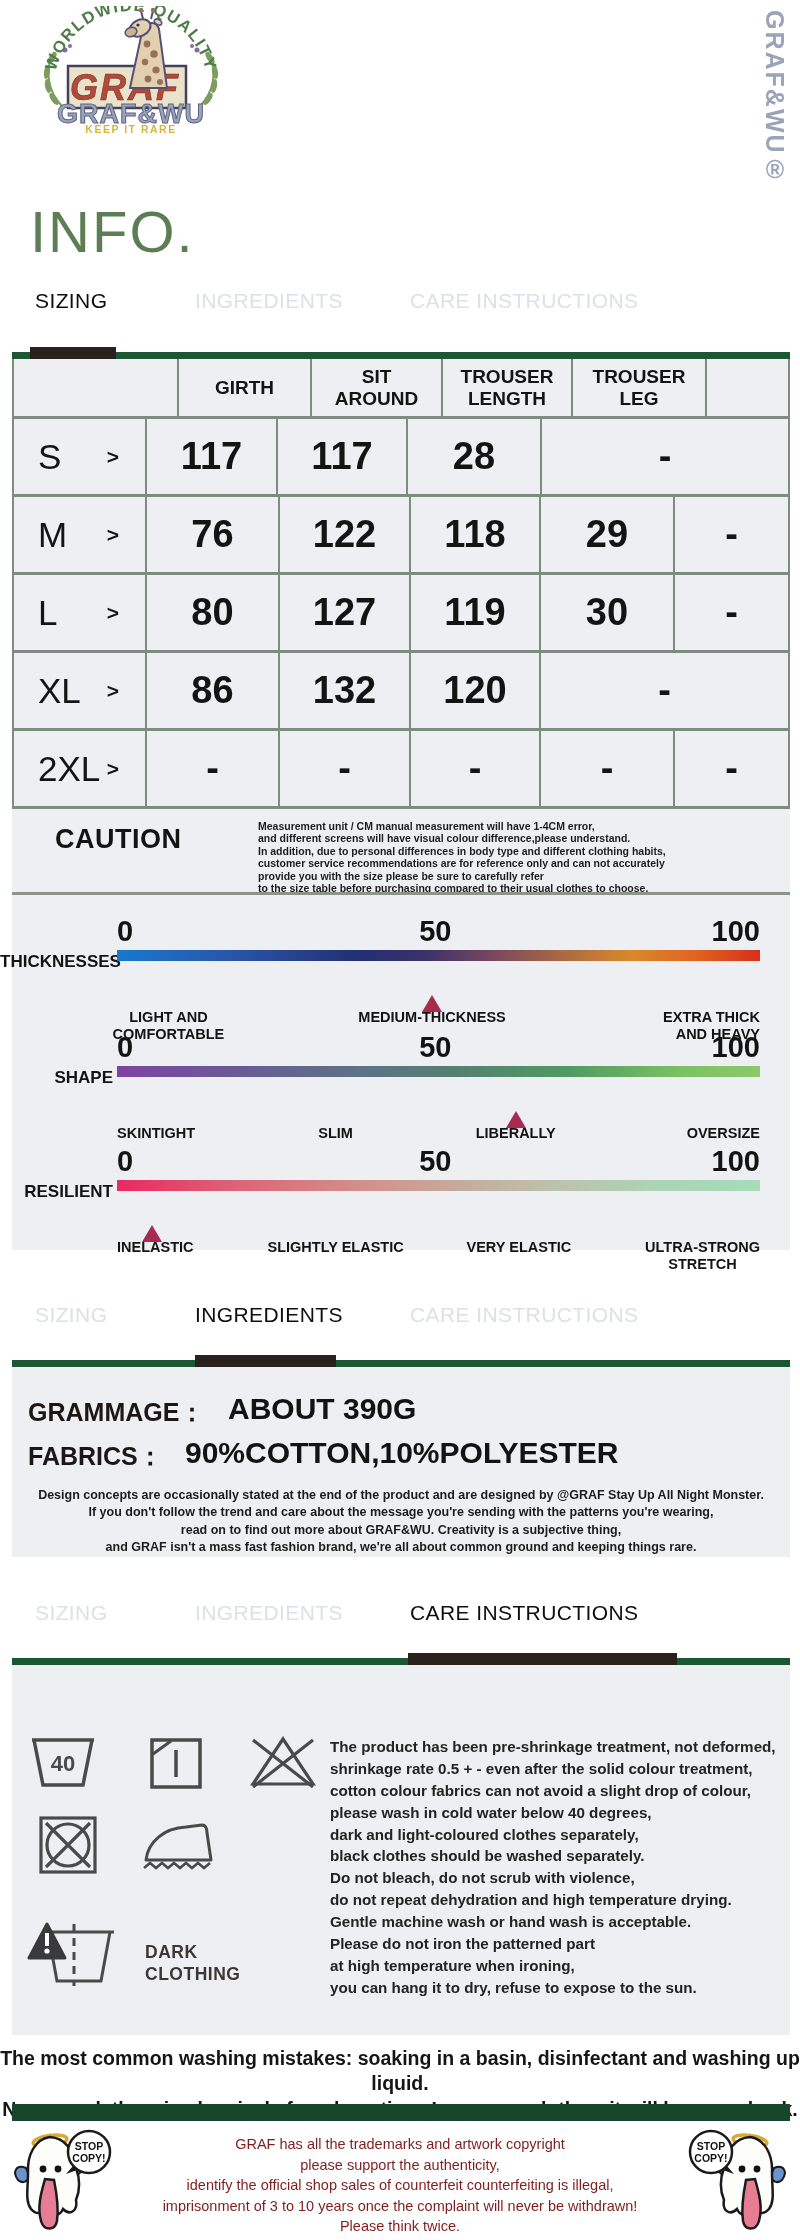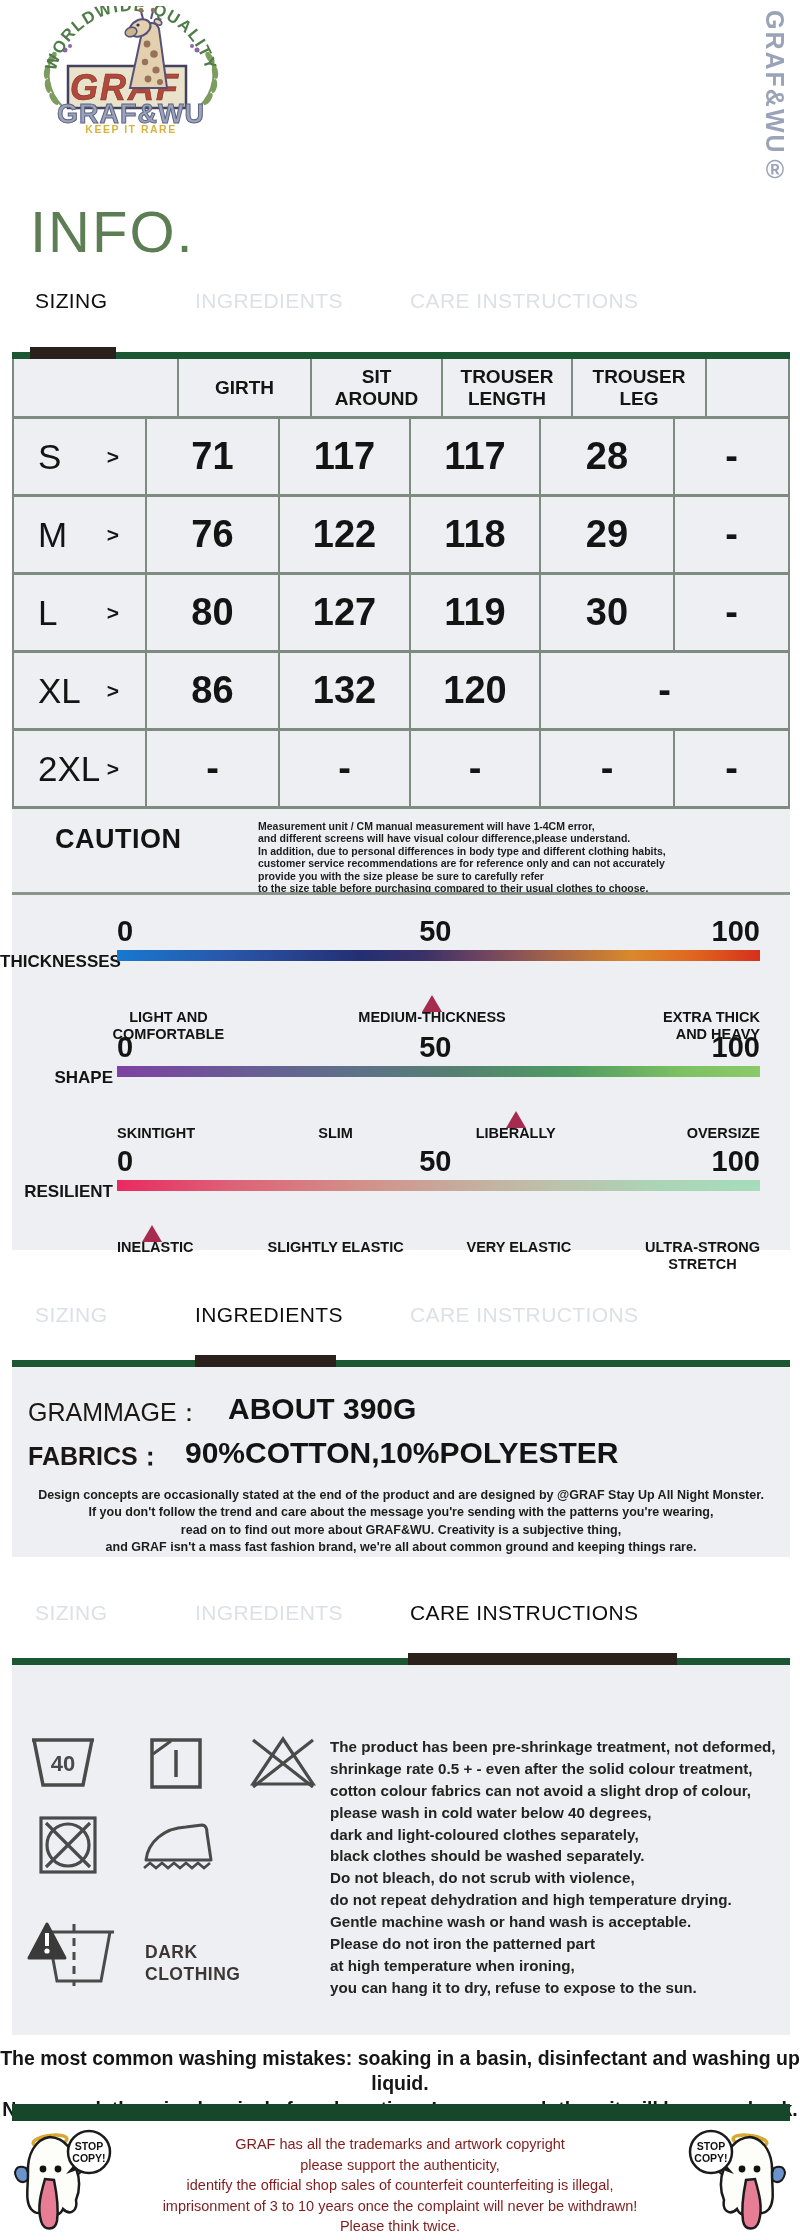--- a/index.html
+++ b/index.html
@@ -56,21 +56,21 @@
   .bar{height:11px;margin-top:2px;}
   .grad-thickness{background:linear-gradient(90deg,#1779cf 0%,#2a55a8 18%,#232f72 38%,#3d3168 48%,#75475f 58%,#a66547 68%,#d9892b 80%,#e0641f 90%,#d5301b 100%);}
   .grad-shape{background:linear-gradient(90deg,#7e42a4 0%,#6a5a96 18%,#5d7287 38%,#567f72 52%,#4f9a63 70%,#7dc163 88%,#8cc968 100%);}
   .grad-resilient{background:linear-gradient(90deg,#ea2960 0%,#dd6277 18%,#d29089 38%,#c7a99c 52%,#bcc2ab 68%,#abd5b6 85%,#a5dcba 100%);}
   .slabels{position:relative;height:32px;margin-top:4px;font-size:14.5px;font-weight:700;color:#131313;}
   .sl{position:absolute;top:0;white-space:pre-line;line-height:1.15;margin-top:44px;}
   .marker{position:absolute;top:78px;width:0;height:0;transform:translateX(-50%);
     border-left:10px solid transparent;border-right:10px solid transparent;border-bottom:17px solid #a72b4e;}
 
   
-  .gram-label{position:absolute;left:28px;top:1396px;font-size:25px;font-weight:400;color:#1c1714;}
+  .gram-label{position:absolute;left:28px;top:1396px;font-size:25px;font-weight:700;color:#1c1714;}
   .gram-value{position:absolute;left:228px;top:1392px;font-size:30px;font-weight:800;color:#131313;}
   .fab-label{position:absolute;left:28px;top:1440px;font-size:25px;font-weight:800;color:#1c1714;}
   .fab-value{position:absolute;left:185px;top:1436px;font-size:30px;font-weight:800;color:#131313;}
   .ingr-note{position:absolute;left:12px;top:1487px;width:778px;text-align:center;
     font-size:12.5px;font-weight:700;line-height:1.38;white-space:pre-line;color:#1c1c1c;}
 
   
   .care-icon{position:absolute;}
   .care-icon svg{display:block;}
   .dark-label{position:absolute;left:145px;top:1941px;font-size:17.5px;font-weight:600;
@@ -176,21 +176,20 @@
 LENGTH</div>
       <div class="cell c4 hcell">TROUSER
 LEG</div>
       <div class="cell c5 hcell"></div>
     </div>
     <div class="trow">
       <div class="cell c0 szcell">
           <span class="szl">S</span>
           <span class="arr">&gt;</span>
         </div>
-      <div class="cell c1 vcell">71</div>
       <div class="cell c2 vcell">117</div>
       <div class="cell c3 vcell">117</div>
       <div class="cell c4 vcell">28</div>
       <div class="cell c5 vcell">-</div>
     </div>
     <div class="trow">
       <div class="cell c0 szcell">
           <span class="szl">M</span>
           <span class="arr">&gt;</span>
         </div>

